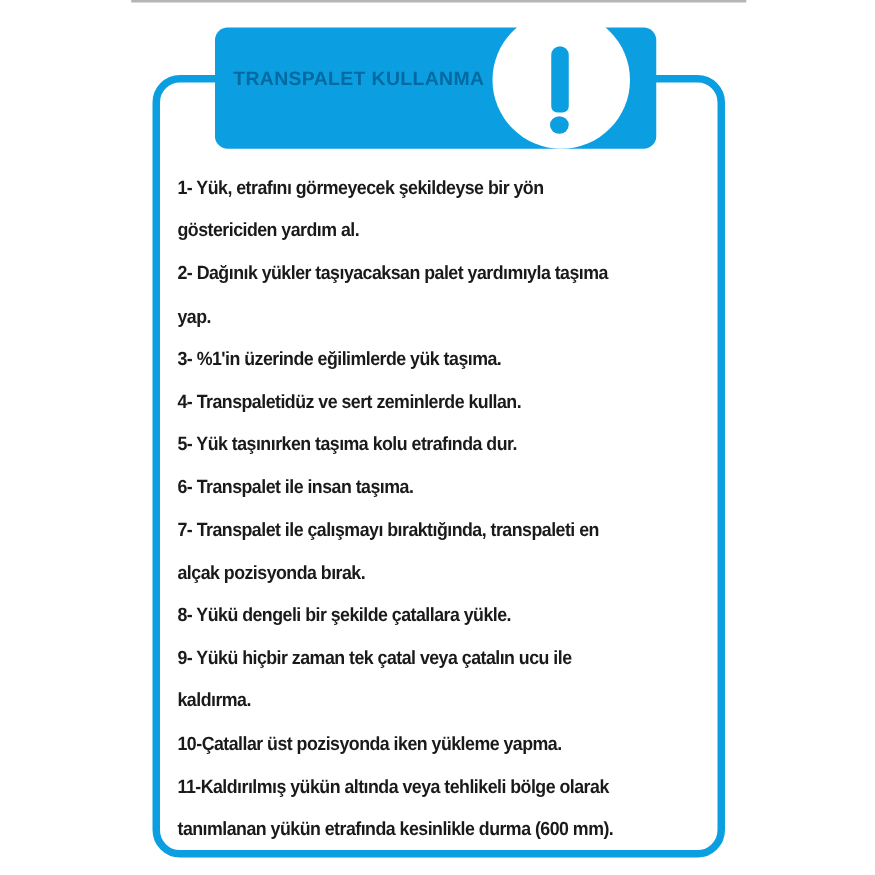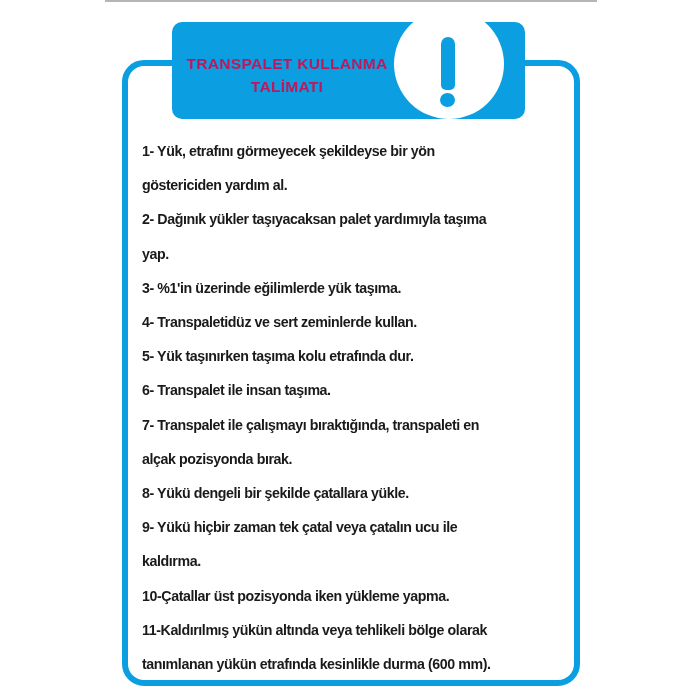--- a/index.html
+++ b/index.html
@@ -3,21 +3,21 @@
 <meta charset="utf-8">
 <style>
   html, body { margin:0; padding:0; }
   body { width:700px; height:700px; background:#ffffff; position:relative; overflow:hidden;
          font-family:"Liberation Sans", sans-serif; }
   .topline { position:absolute; left:105px; top:0; width:492px; height:2px; background:#b5b5b5; }
   .frame { position:absolute; left:122px; top:60px; width:446px; height:614px;
            border:6px solid #0b9fe1; border-radius:22px; box-sizing:content-box; background:#fff; }
   .header { position:absolute; left:172px; top:22px; width:353px; height:97px; background:#0b9fe1;
             border-radius:10px; }
-  .title { position:absolute; left:172px; top:52px; width:230px; text-align:center; color:#be185d;
+  .title { position:absolute; left:172px; top:52px; width:230px; text-align:center; color:#0369a1;
            font-weight:bold; font-size:15.5px; line-height:23px; letter-spacing:0.3px; }
   .circle { position:absolute; left:394px; top:9px; width:110px; height:110px; border-radius:50%;
             background:#ffffff; }
   .excl-stem { position:absolute; left:441px; top:37px; width:14px; height:53px; background:#0b9fe1;
                border-radius:7px 7px 5px 5px; }
   .excl-dot { position:absolute; left:440px; top:93px; width:15px; height:14px; background:#0b9fe1;
               border-radius:50%; }
   .list { position:absolute; left:142px; top:134px; width:430px; margin:0; padding:0; list-style:none;
           font-family:"Liberation Sans", sans-serif; font-weight:bold; color:#1a1a1a;
           font-size:15.3px; line-height:34.2px; letter-spacing:-0.45px; transform:scaleX(0.93);
@@ -25,21 +25,20 @@
   .list li { margin:0; padding:0; white-space:nowrap; }
 </style>
 </head>
 <body>
 
 <div class="topline"></div>
 <div class="frame"></div>
 <div class="header"></div>
 <div class="title">
   <div>TRANSPALET KULLANMA</div>
-  <div>TALİMATI</div>
 </div>
 <div class="circle"></div>
 <div class="excl-stem"></div>
 <div class="excl-dot"></div>
 
 <ul class="list">
   <li>1- Yük, etrafını görmeyecek şekildeyse bir yön</li>
   <li>göstericiden yardım al.</li>
   <li>2- Dağınık yükler taşıyacaksan palet yardımıyla taşıma</li>
   <li>yap.</li>

